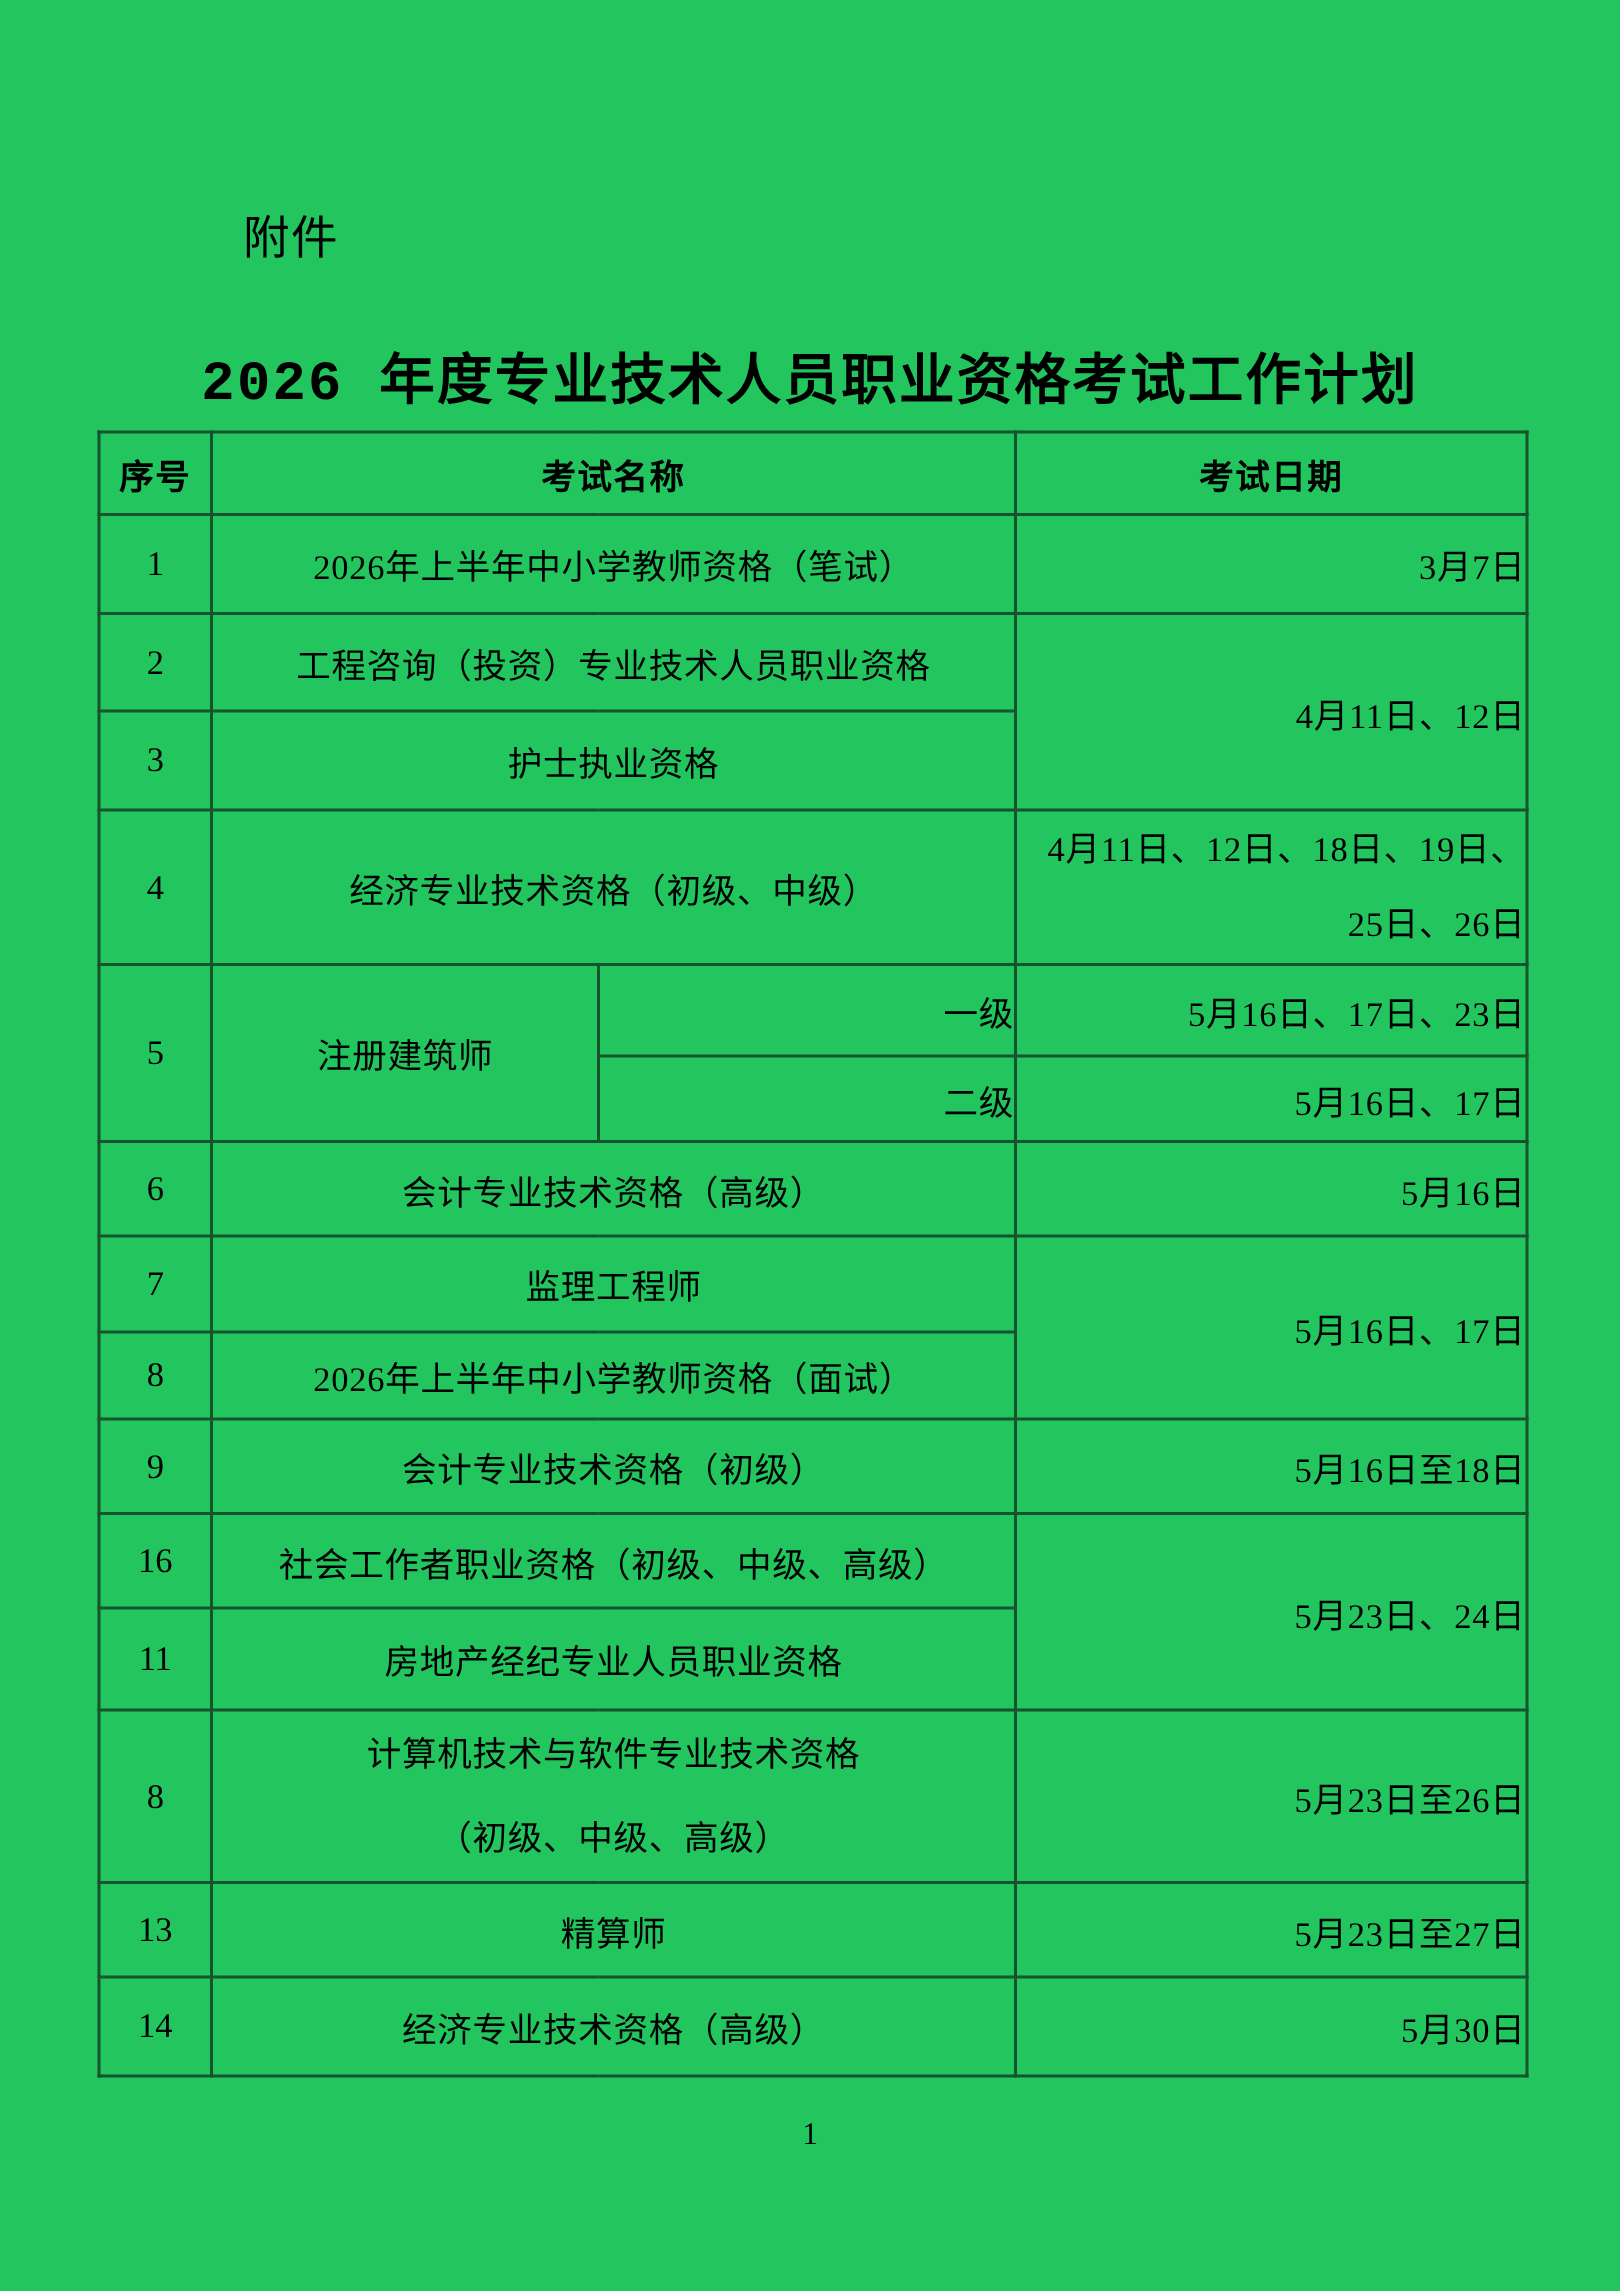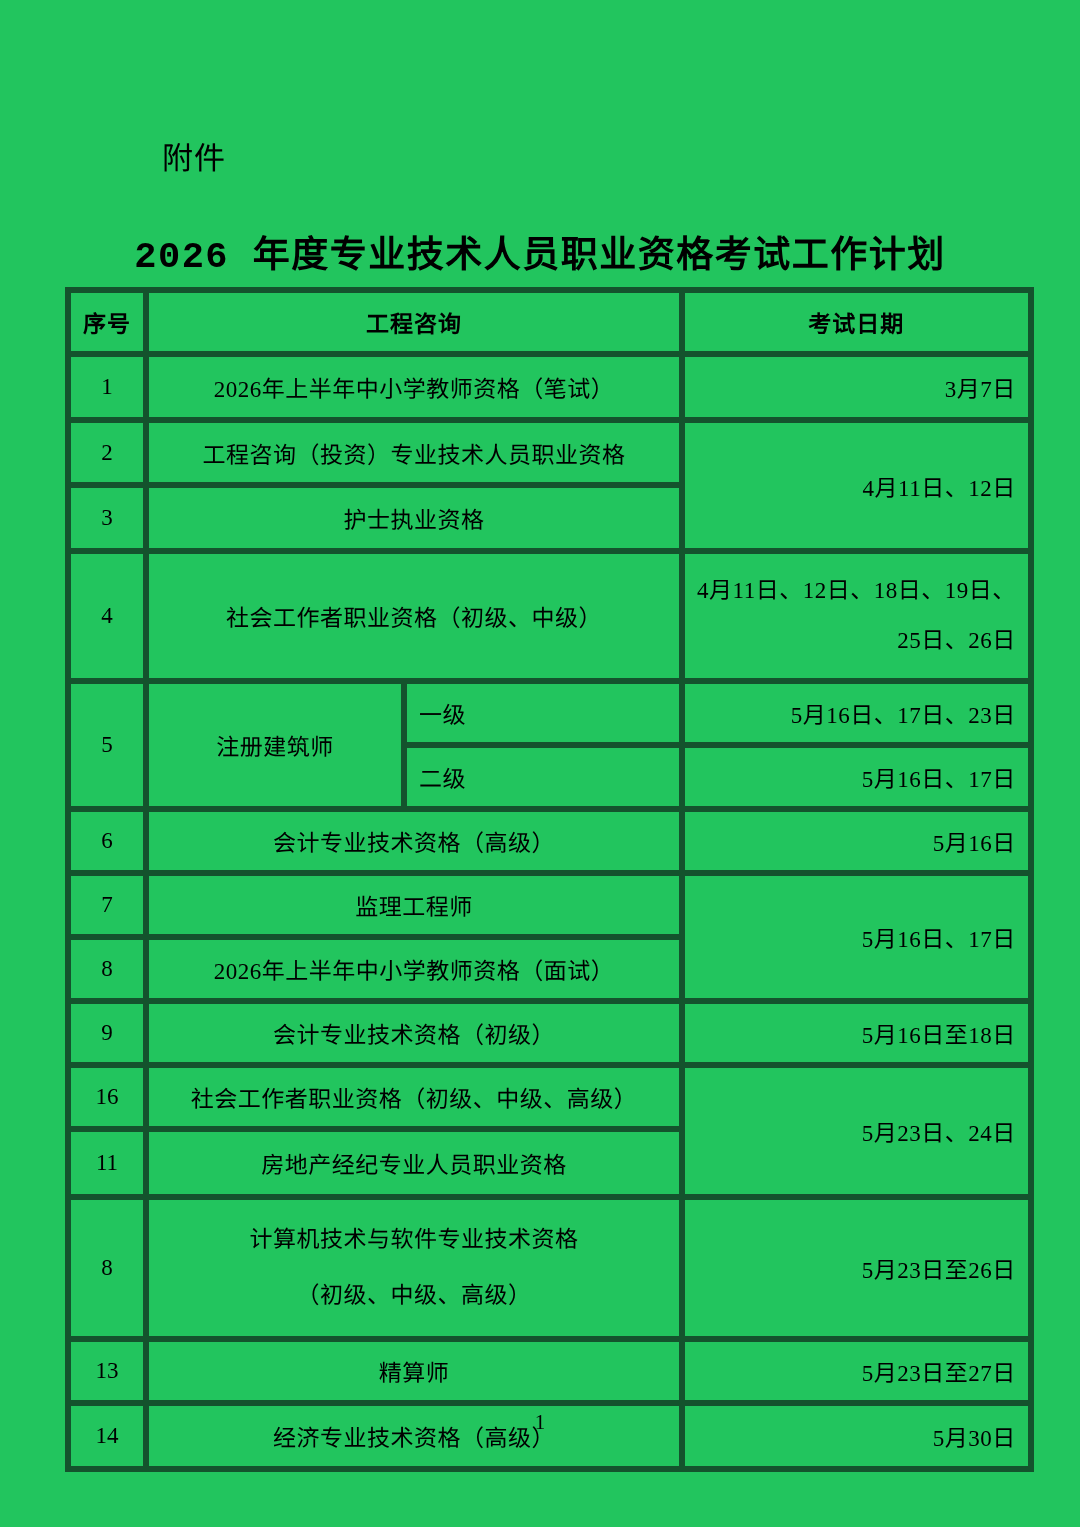--- a/index.html
+++ b/index.html
@@ -41,22 +41,22 @@
   }
   table.schedule {
     position: absolute;
     left: 65px;
     top: 287px;
     border-collapse: collapse;
     table-layout: fixed;
   }
   table.schedule th,
   table.schedule td {
-    border: 6px solid #14532d;
-    padding: 12px;
+    border: 2px solid #14532d;
+    padding: 0;
     font-size: 23px;
     vertical-align: middle;
     overflow: hidden;
     white-space: nowrap;
   }
   table.schedule th {
     font-family: "Liberation Sans", "DejaVu Sans", sans-serif;
     font-weight: 600;
     font-size: 23px;
     text-align: center;
@@ -65,21 +65,21 @@
   td.cell-no {
     text-align: center;
     font-size: 23px;
   }
   td.cell-name {
     text-align: center;
     padding-left: 15px;
     letter-spacing: 0.5px;
   }
   td.cell-level {
-    text-align: left;
+    text-align: right;
     padding-left: 15px;
     letter-spacing: 0.5px;
   }
   td.cell-date {
     text-align: right;
     padding-left: 13px;
     letter-spacing: 0.5px;
   }
   td.two-line div {
     line-height: 50px;
@@ -108,21 +108,21 @@
   <table class="schedule">
     <colgroup>
       <col style="width:75px">
       <col style="width:258px">
       <col style="width:278px">
       <col style="width:341px">
     </colgroup>
     <tbody>
       <tr style="height:55px">
         <th>序号</th>
-        <th colspan="2">工程咨询</th>
+        <th colspan="2">考试名称</th>
         <th>考试日期</th>
       </tr>
 
       <tr style="height:66px">
         <td class="cell-no">1</td>
         <td colspan="2" class="cell-name">2026年上半年中小学教师资格（笔试）</td>
         <td class="cell-date">3月7日</td>
       </tr>
 
       <tr style="height:65px">
@@ -131,21 +131,21 @@
         <td rowspan="2" class="cell-date">4月11日、12日</td>
       </tr>
 
       <tr style="height:66px">
         <td class="cell-no">3</td>
         <td colspan="2" class="cell-name">护士执业资格</td>
       </tr>
 
       <tr style="height:103px">
         <td class="cell-no">4</td>
-        <td colspan="2" class="cell-name">社会工作者职业资格（初级、中级）</td>
+        <td colspan="2" class="cell-name">经济专业技术资格（初级、中级）</td>
         <td class="cell-date two-line">
           <div>4月11日、12日、18日、19日、</div>
           <div>25日、26日</div>
         </td>
       </tr>
 
       <tr style="height:61px">
         <td rowspan="2" class="cell-no">5</td>
         <td rowspan="2" class="cell-name">注册建筑师</td>
         <td class="cell-level">一级</td>

